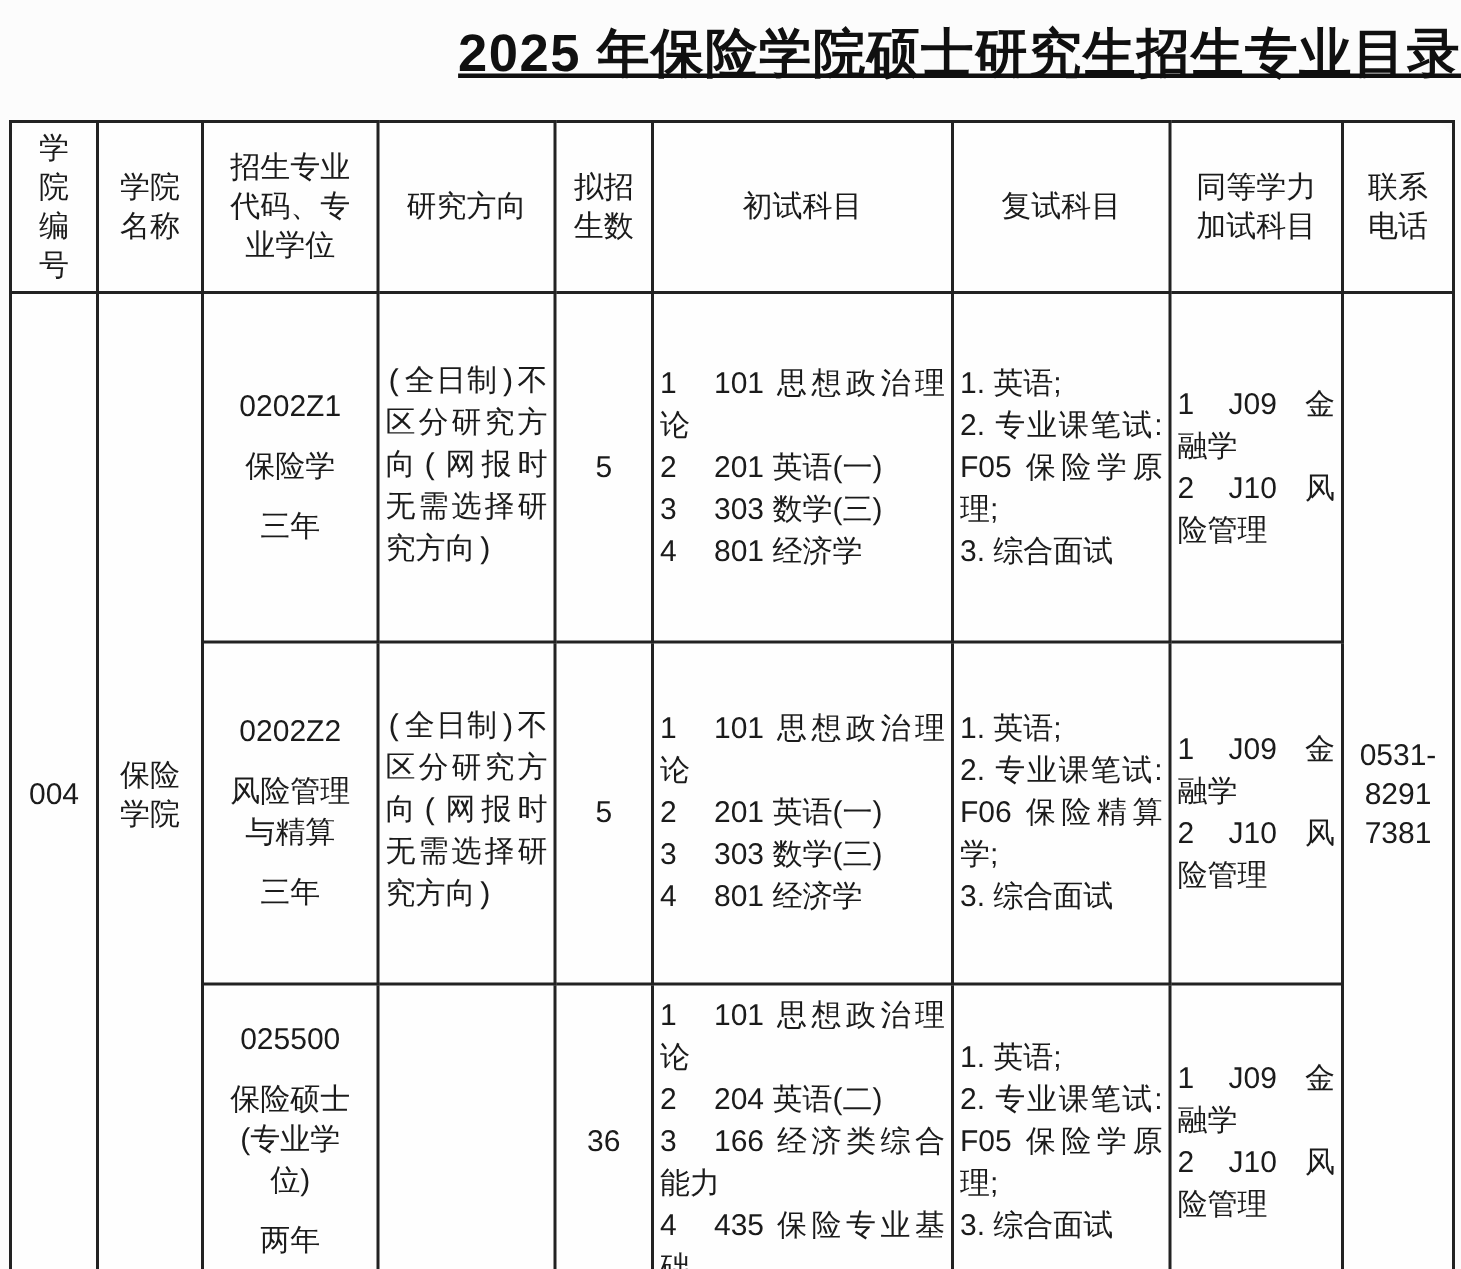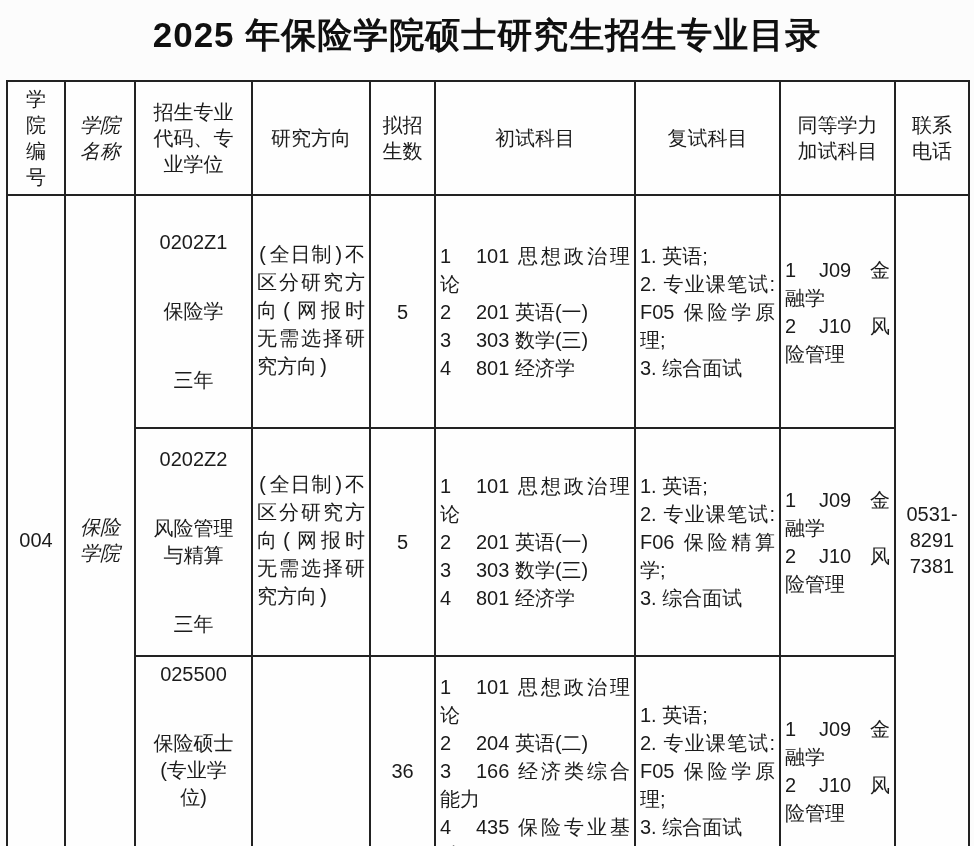--- a/index.html
+++ b/index.html
@@ -7,25 +7,26 @@
     padding: 0;
     width: 974px;
     height: 846px;
     background: #fcfcfc;
     font-family: "Liberation Sans", "DejaVu Sans", sans-serif;
     color: #1b1b1b;
     overflow: hidden;
   }
   .page-title {
     margin: 12px 0 0 0;
-    text-align: center;
+    text-align: right;
     font-size: 35px;
     font-weight: bold;
     letter-spacing: 1px;
     color: #101010;
+    text-decoration: underline;
   }
   table.catalog {
     border-collapse: collapse;
     table-layout: fixed;
     width: 962px;
     margin: 21px 0 0 6px;
     background: #fefefe;
     border-radius: 18px;
   }
   table.catalog th, table.catalog td {
@@ -37,29 +38,29 @@
     line-height: 26px;
     padding: 4px;
     overflow: hidden;
   }
   tr.header-row { height: 102px; }
   tr.row-1 { height: 233px; }
   tr.row-2 { height: 228px; }
   tr.row-3 { height: 209px; }
 
   .w22 { width: 22px;  margin: 0 auto; }
-  .w46 { width: 46px;  margin: 0 auto; font-style: italic; }
+  .w46 { width: 46px;  margin: 0 auto; }
   .w44 { width: 44px;  margin: 0 auto; }
   .w88 { width: 88px;  margin: 0 auto; }
 
   td.major-cell .major-stack {
     display: flex;
     flex-direction: column;
     justify-content: center;
-    gap: 42px;
+    gap: 13px;
     line-height: 27px;
   }
   .major-name { max-width: 88px; margin: 0 auto; }
 
   td.research-cell {
     text-align: justify;
     padding: 6px 8px;
   }
   td.research-cell .jtext {
     text-align: justify;

